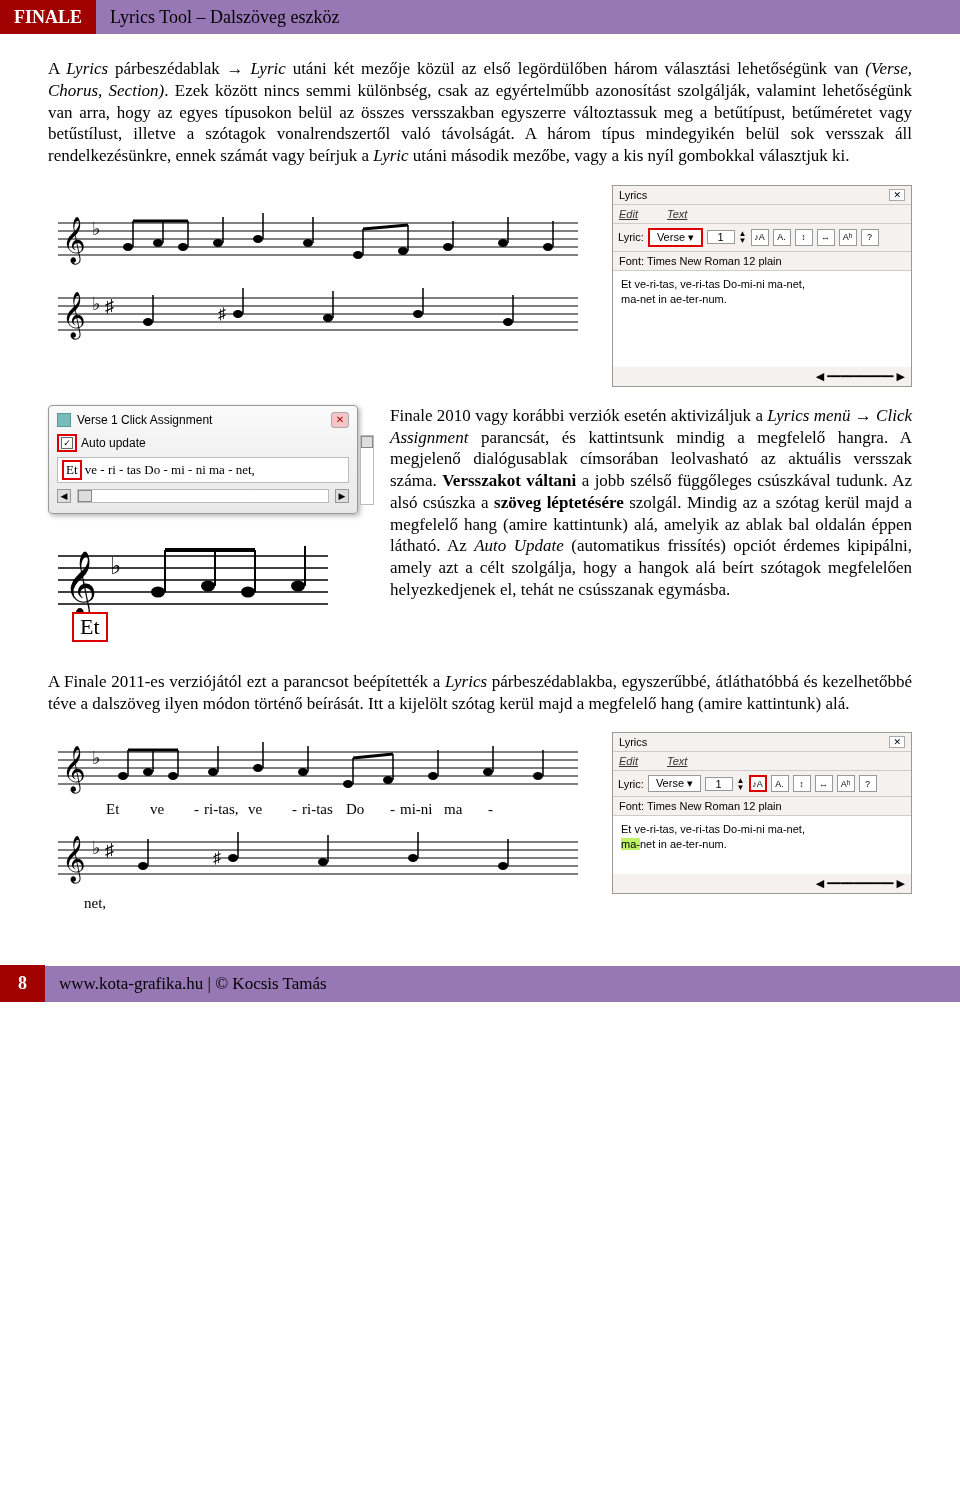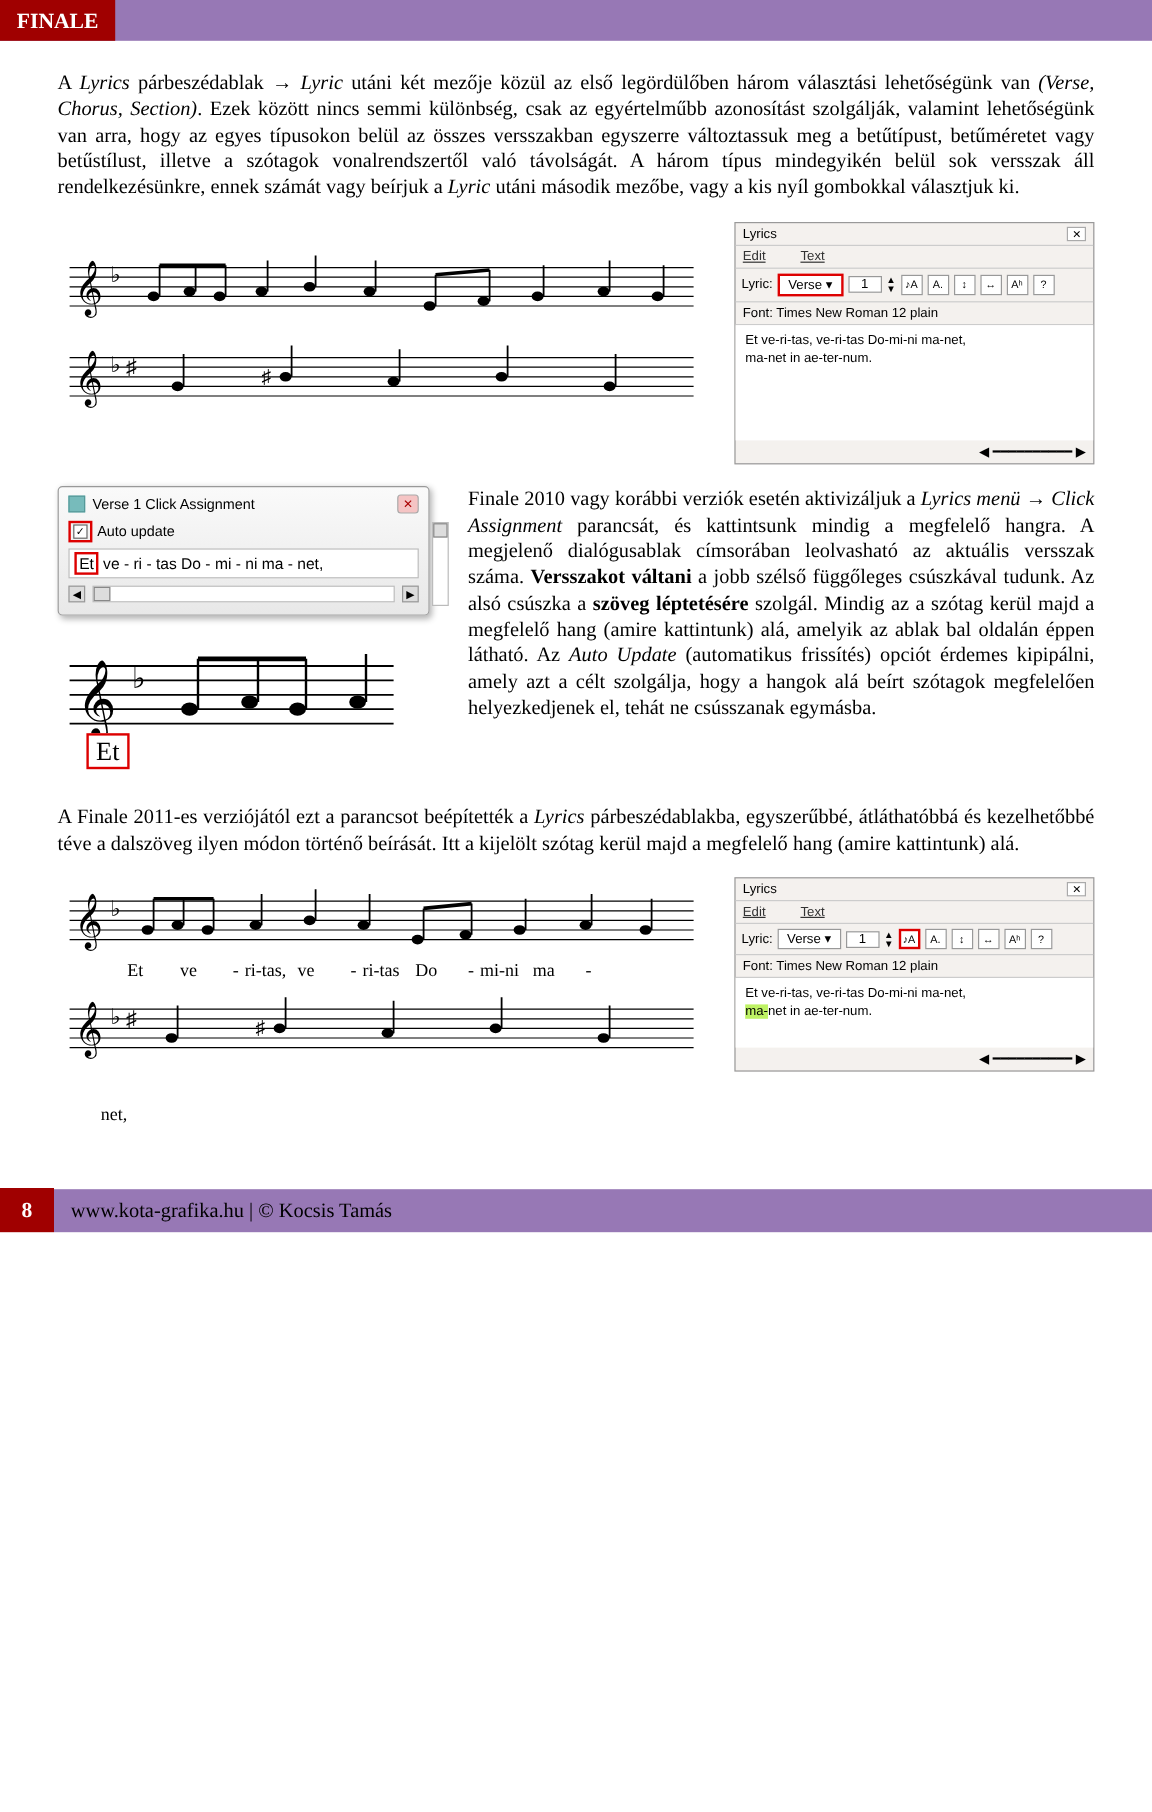--- a/index.html
+++ b/index.html
@@ -12,21 +12,21 @@
   .main { padding:24px 48px 14px; }
   .para { text-align:justify; margin-bottom:10px; line-height:1.28; }
   .para i { font-style:italic; }
   .para b { font-weight:bold; }
 
   .score-row { margin:18px 0; display:flex; align-items:flex-start; gap:14px; }
   .lyrics-win { width:300px; border:1px solid #999; background:#f4f1ee; font-family:Tahoma,Arial,sans-serif; font-size:11px; }
   .lw-title { display:flex; justify-content:space-between; padding:3px 6px; border-bottom:1px solid #ccc; }
   .lw-title .x { border:1px solid #aaa; padding:0 3px; font-size:9px; background:#fff; }
   .lw-menu { padding:3px 6px; border-bottom:1px solid #ccc; color:#333; }
-  .lw-menu span { text-decoration:underline; }
+  .lw-menu span { text-decoration:underline;font-style:italic; }
   .lw-menu span+span { margin-left:26px; }
   .lw-tool { padding:4px 5px; border-bottom:1px solid #ccc; display:flex; gap:4px; align-items:center; }
   .lw-sel { border:2px solid #d00; padding:1px 7px; background:#fff; font-size:11px; }
   .lw-num { border:1px solid #999; width:28px; text-align:center; background:#fff; font-size:11px; }
   .lw-ud { font-size:8px; line-height:7px; }
   .lw-btn { border:1px solid #999; background:#fff; width:18px; height:17px; font-size:9px; display:flex; align-items:center; justify-content:center; }
   .lw-btn.active { border:2px solid #d00; }
   .lw-font { padding:3px 6px; border-bottom:1px solid #ccc; }
   .lw-body { background:#fff; padding:6px 8px; height:96px; overflow:hidden; position:relative; line-height:1.35; }
   .lw-body .sel { background:#bef264; }
@@ -38,21 +38,21 @@
   .lyric-under2 span { display:inline-block; min-width:44px; font-size:15px; }
 
   .section2 { display:flex; gap:32px; margin:10px 0 20px; }
   .click-win { flex:0 0 310px; }
   .cw-frame { border:1px solid #999; border-radius:4px; background:linear-gradient(#fafafa,#e8e8e8); padding:6px 8px 10px; box-shadow:2px 2px 5px rgba(0,0,0,.3); font-family:Tahoma,Arial,sans-serif; font-size:12px; }
   .cw-top { display:flex; justify-content:space-between; align-items:center; margin-bottom:6px; }
   .cw-top .x { border:1px solid #aaa; border-radius:3px; width:18px; height:16px; display:flex; align-items:center; justify-content:center; background:#f5c4c4; color:#a00; font-size:10px; }
   .cw-row { display:flex; align-items:center; gap:4px; margin-bottom:5px; }
   .cw-chk { width:12px; height:12px; border:1px solid #666; display:inline-flex; align-items:center; justify-content:center; font-size:9px; background:#fff; }
   .cw-chkbox { border:2px solid #d00; padding:1px 2px; display:inline-flex; align-items:center; }
-  .cw-text { background:#fff; border:1px solid #bbb; padding:2px 4px; font-size:13px; font-family:Liberation Sans, sans-serif; }
+  .cw-text { background:#fff; border:1px solid #bbb; padding:2px 4px; font-size:13px; font-family:Liberation Serif, serif; }
   .cw-text .etbox { display:inline-block; border:2px solid #d00; padding:0 2px; }
   .cw-slider-row { display:flex; align-items:center; gap:6px; margin-top:6px; }
   .cw-arr { width:14px; height:14px; background:#ddd; border:1px solid #999; display:flex; align-items:center; justify-content:center; font-size:9px; }
   .cw-track { flex:1; height:14px; background:#fff; border:1px solid #bbb; position:relative; }
   .cw-thumb { position:absolute; left:0; top:0; width:14px; height:12px; background:#ddd; border:1px solid #888; }
   .cw-vslider { position:absolute; right:-16px; top:30px; width:14px; height:70px; background:#fff; border:1px solid #bbb; }
   .cw-vthumb { width:12px; height:12px; background:#ddd; border:1px solid #888; }
   .cw-holder { position:relative; }
 
   .click-staff { margin-top:22px; position:relative; }
@@ -62,20 +62,21 @@
 
   .footer { margin-top:20px; display:flex; align-items:center; }
   .footer .pg { background:#a00000; color:#fff; padding:8px 18px; font-weight:bold; font-size:18px; }
   .footer .bar { background:#9778b5; flex:1; padding:8px 14px; font-size:17px; }
 </style>
 </head>
 <body>
 
 <div class="header">
   <div class="hdr-left">FINALE</div>
+  <div class="hdr-right">Lyrics Tool – Dalszöveg eszköz</div>
 </div>
 
 <div class="main">
 
   <p class="para">
     <span>A </span><i>Lyrics</i><span> párbeszédablak → </span><i>Lyric</i><span> utáni két mezője közül az első legördülőben három választási lehetőségünk van </span><i>(Verse, Chorus, Section)</i><span>. Ezek között nincs semmi különbség, csak az egyértelműbb azonosítást szolgálják, valamint lehetőségünk van arra, hogy az egyes típusokon belül az összes versszakban egyszerre változtassuk meg a betűtípust, betűméretet vagy betűstílust, illetve a szótagok vonalrendszertől való távolságát. A három típus mindegyikén belül sok versszak áll rendelkezésünkre, ennek számát vagy beírjuk a </span><i>Lyric</i><span> utáni második mezőbe, vagy a kis nyíl gombokkal választjuk ki.</span>
   </p>
 
   <div class="score-row">
     <div class="staff-block">
@@ -313,21 +314,21 @@
           </g>
         <g stroke="#000" stroke-width="1.5">
             <line x1="100" y1="134" x2="100" y2="107"></line>
             <line x1="190" y1="126" x2="190" y2="100"></line>
             <line x1="280" y1="130" x2="280" y2="103"></line>
             <line x1="370" y1="126" x2="370" y2="100"></line>
             <line x1="460" y1="134" x2="460" y2="107"></line>
           </g>
         <text x="165" y="131" font-size="16">♯</text>
       </svg>
-      <div class="lyric-under2" style="margin-left:58px;margin-top:-108px;margin-bottom:112px;font-family:Liberation Serif, serif;">
+      <div class="lyric-under2" style="margin-left:58px;margin-top:-108px;margin-bottom:86px;font-family:Liberation Serif, serif;">
         <span>Et</span><span>ve</span><span style="min-width:10px">-</span><span>ri-tas,</span><span>ve</span><span style="min-width:10px">-</span><span>ri-tas</span><span>Do</span><span style="min-width:10px">-</span><span>mi-ni</span><span>ma</span><span style="min-width:10px">-</span>
       </div>
       <div class="lyric-under2" style="margin-left:36px;margin-top:-12px;">
         <span>net,</span>
       </div>
     </div>
 
     <div class="lyrics-win">
       <div class="lw-title">
         <span>Lyrics</span>

